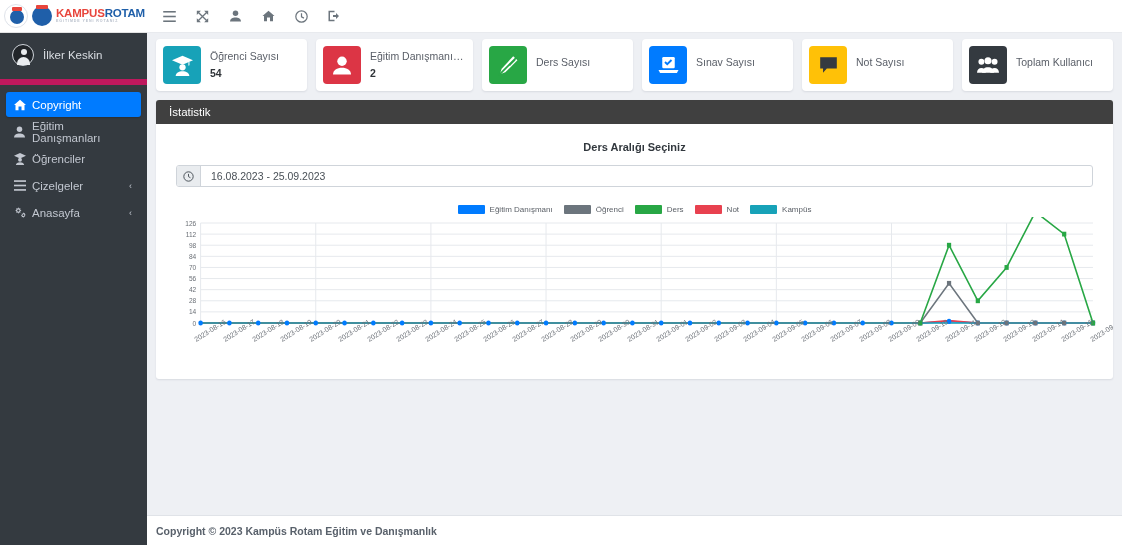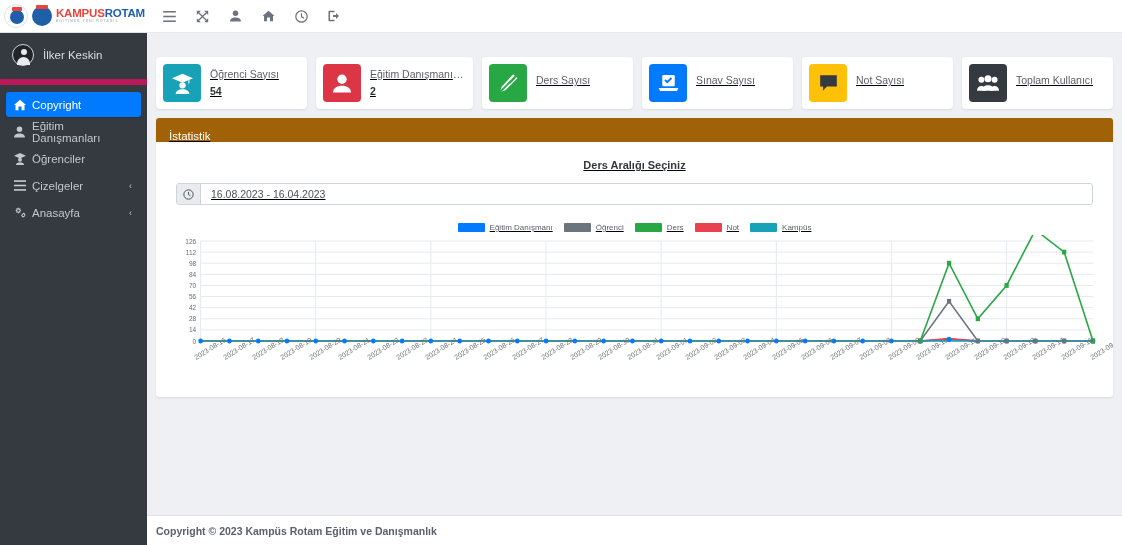--- a/index.html
+++ b/index.html
@@ -99,21 +99,21 @@
 
   .topbar {
     height: 33px; background: #fff; display: flex; align-items: center;
     gap: 0px; padding-left: 8px; border-bottom: 1px solid #e8eaee;
   }
   .topbar-btn {
     width: 28px; height: 28px; display: flex; align-items: center; justify-content: center;
     color: #6c757d; cursor: pointer; margin-right: 5px;
   }
 
-  .content { flex: 1; padding: 24px 9px 0 9px; overflow: hidden; text-decoration: underline; }
+  .content { flex: 1; padding: 6px 9px 0 9px; overflow: hidden; }
 
   
   .cards { display: flex; gap: 9px; }
   .card {
     flex: 1 1 0; height: 52px; background: #fff; border-radius: 4px;
     box-shadow: 0 1px 2px rgba(20,30,60,.10);
     display: flex; align-items: center; padding: 7px;
   }
   .card-ic {
     width: 38px; height: 38px; border-radius: 4px; flex: 0 0 38px;
@@ -125,22 +125,22 @@
     overflow: hidden; text-overflow: ellipsis; max-width: 96px;
   }
   .card-val { font-size: 10.5px; font-weight: bold; color: #2f3338; margin-top: 4px; }
 
   
   .panel {
     margin-top: 9px; background: #fff; border-radius: 3px;
     box-shadow: 0 1px 2px rgba(20,30,60,.10); overflow: hidden;
   }
   .panel-head {
-    background: #a16207; color: #fff; height: 24px;
-    display: flex; align-items: flex-end; padding: 0 13px;
+    background: #404040; color: #fff; height: 24px;
+    display: flex; align-items: center; padding: 0 13px;
     font-size: 11.5px;
   }
   .panel-body { padding: 10px 11px 12px 11px; }
   .chart-title {
     text-align: center; font-size: 11px; font-weight: bold; color: #32383e;
     margin: 7px 0 12px 0;
   }
   .daterange {
     display: flex; align-items: stretch; height: 22px;
     border: 1px solid #cfd4da; border-radius: 3px; overflow: hidden;
@@ -393,21 +393,21 @@
         <div class="panel-body">
           <div class="chart-title">Ders Aralığı Seçiniz</div>
 
           <div class="daterange">
             <div class="dr-icon">
               <svg width="11" height="11" viewBox="0 0 16 16" fill="none" stroke="currentColor" stroke-width="1.4">
                   <circle cx="8" cy="8" r="6.8"></circle>
                   <path d="M8 4.2v4l2.8 1.6"></path>
                 </svg>
             </div>
-            <div class="dr-val">16.08.2023 - 16.04.2023</div>
+            <div class="dr-val">16.08.2023 - 25.09.2023</div>
           </div>
 
           <div class="legend">
             <div class="lg">
               <span class="lg-sw" style="background:#007bff"></span>
               <span class="lg-tx">Eğitim Danışmanı</span>
             </div>
             <div class="lg">
               <span class="lg-sw" style="background:#6c757d"></span>
               <span class="lg-tx">Öğrenci</span>

